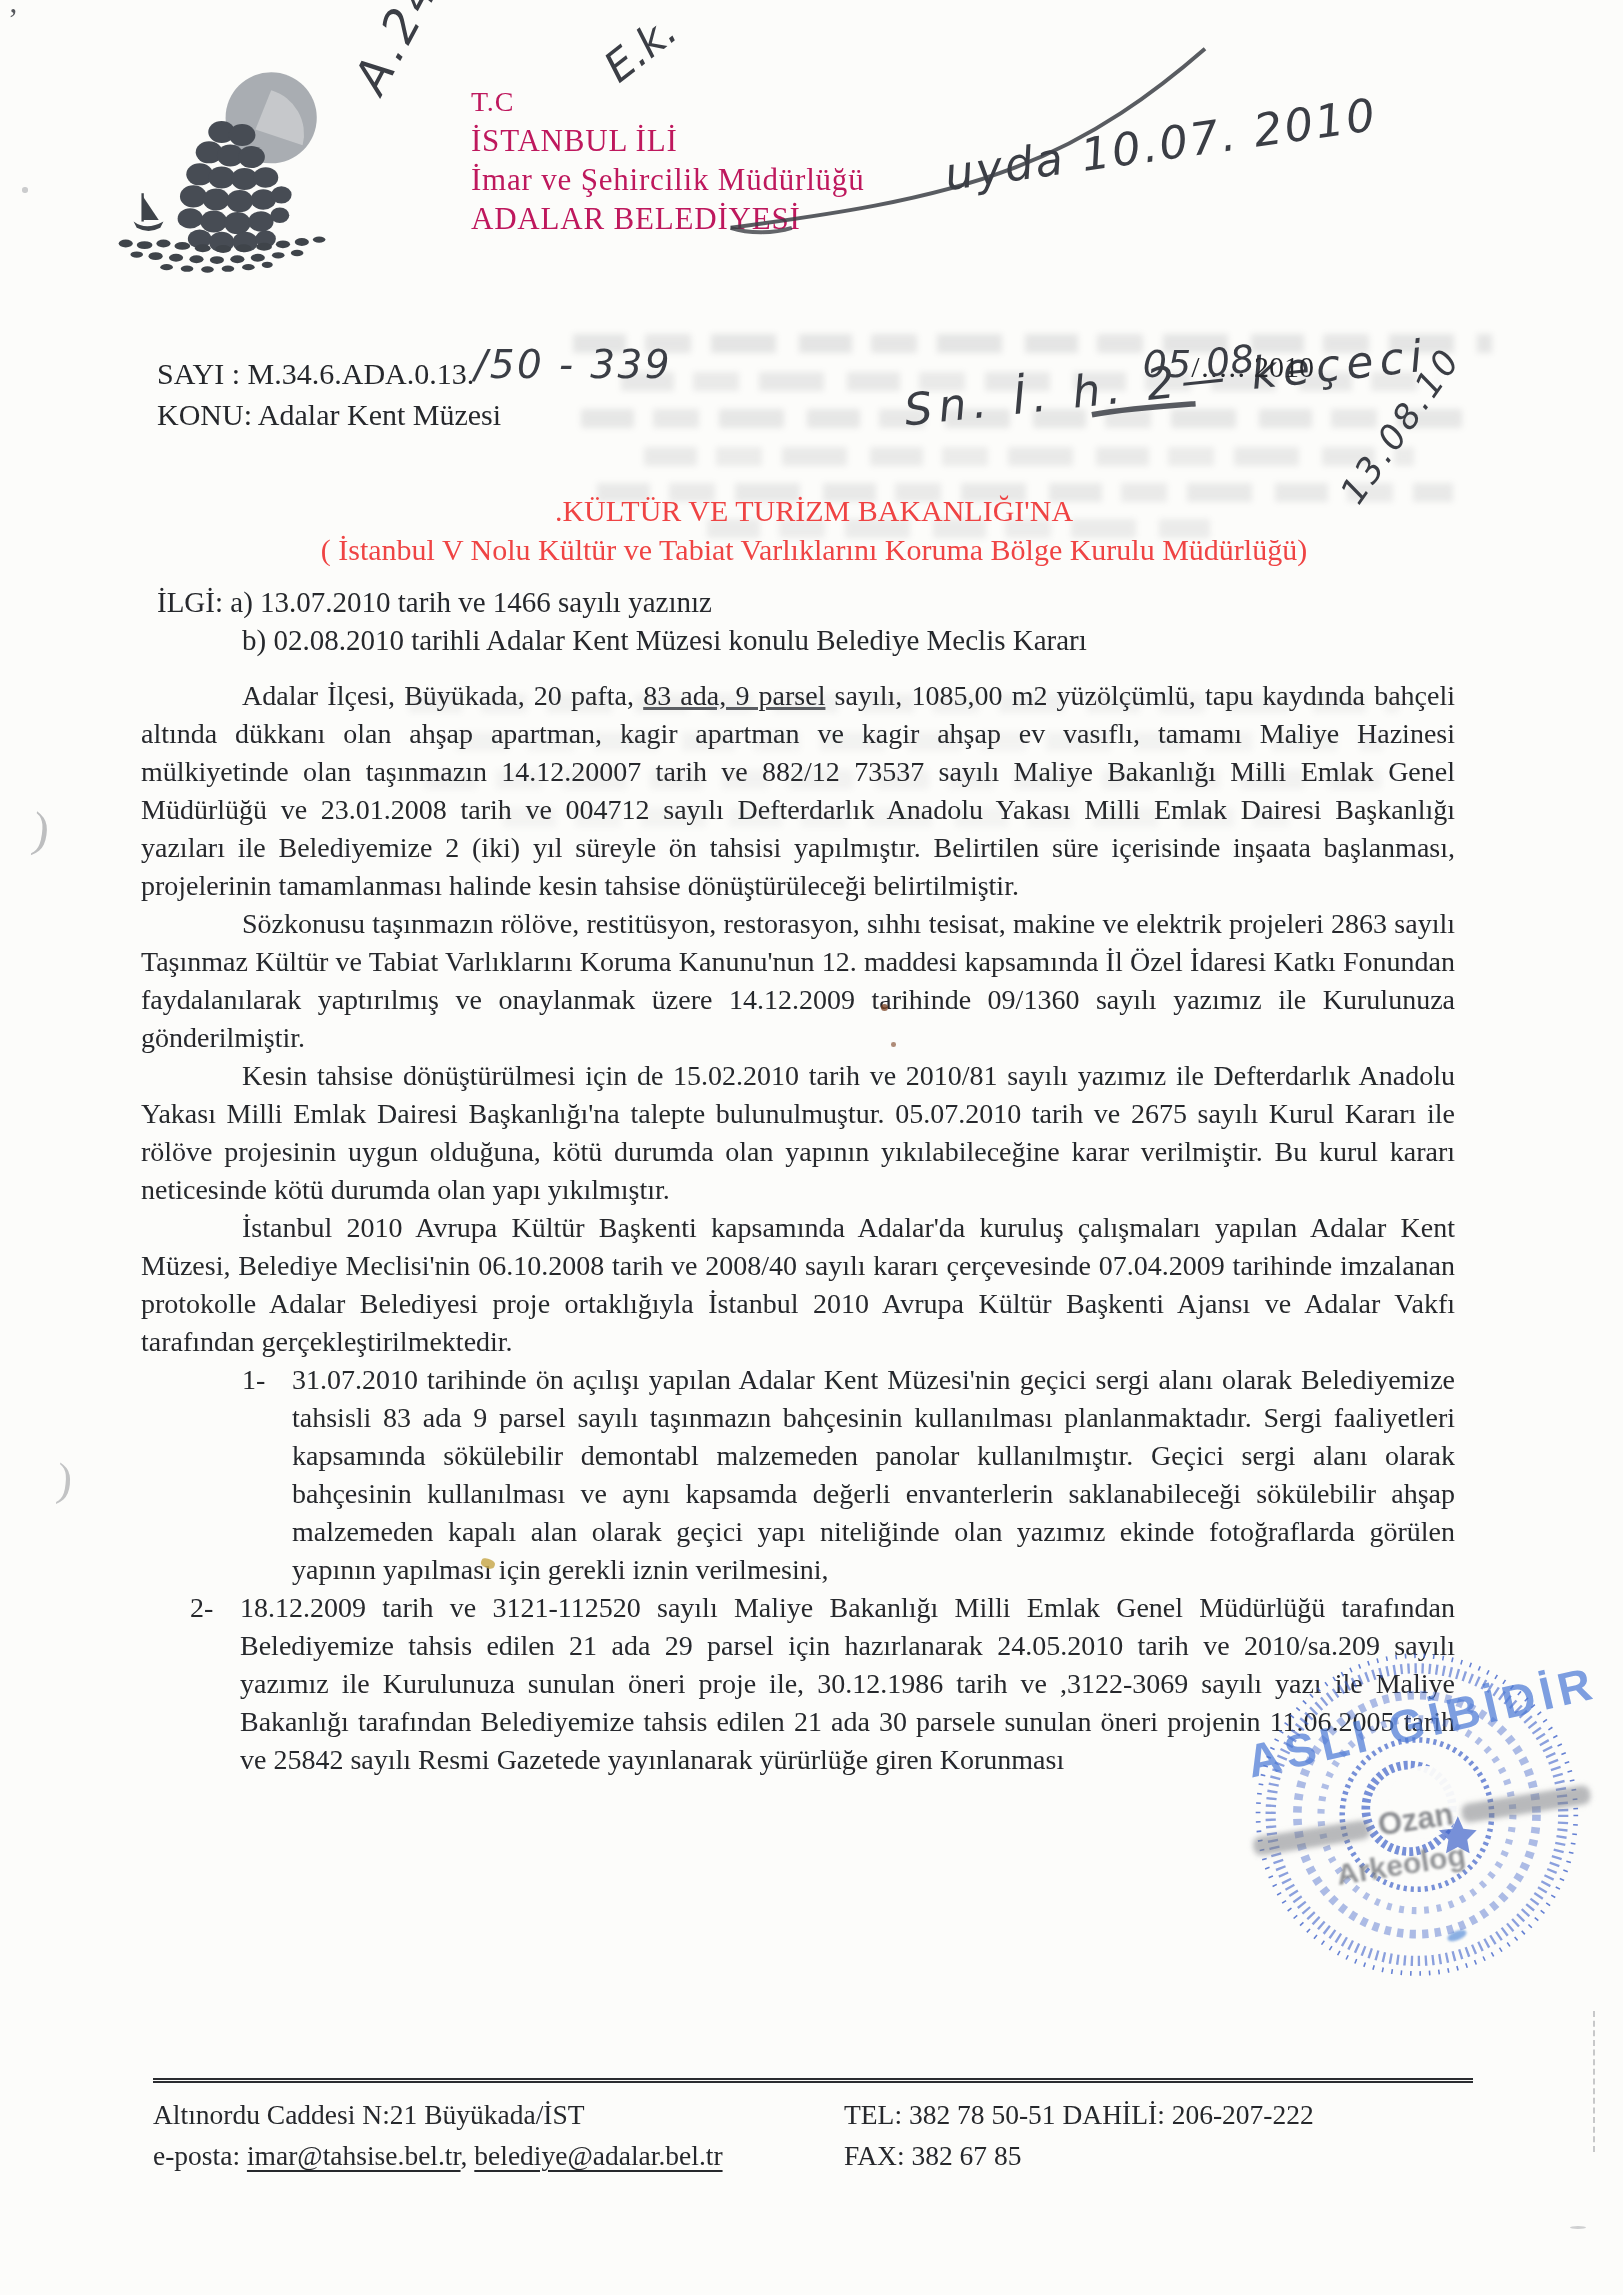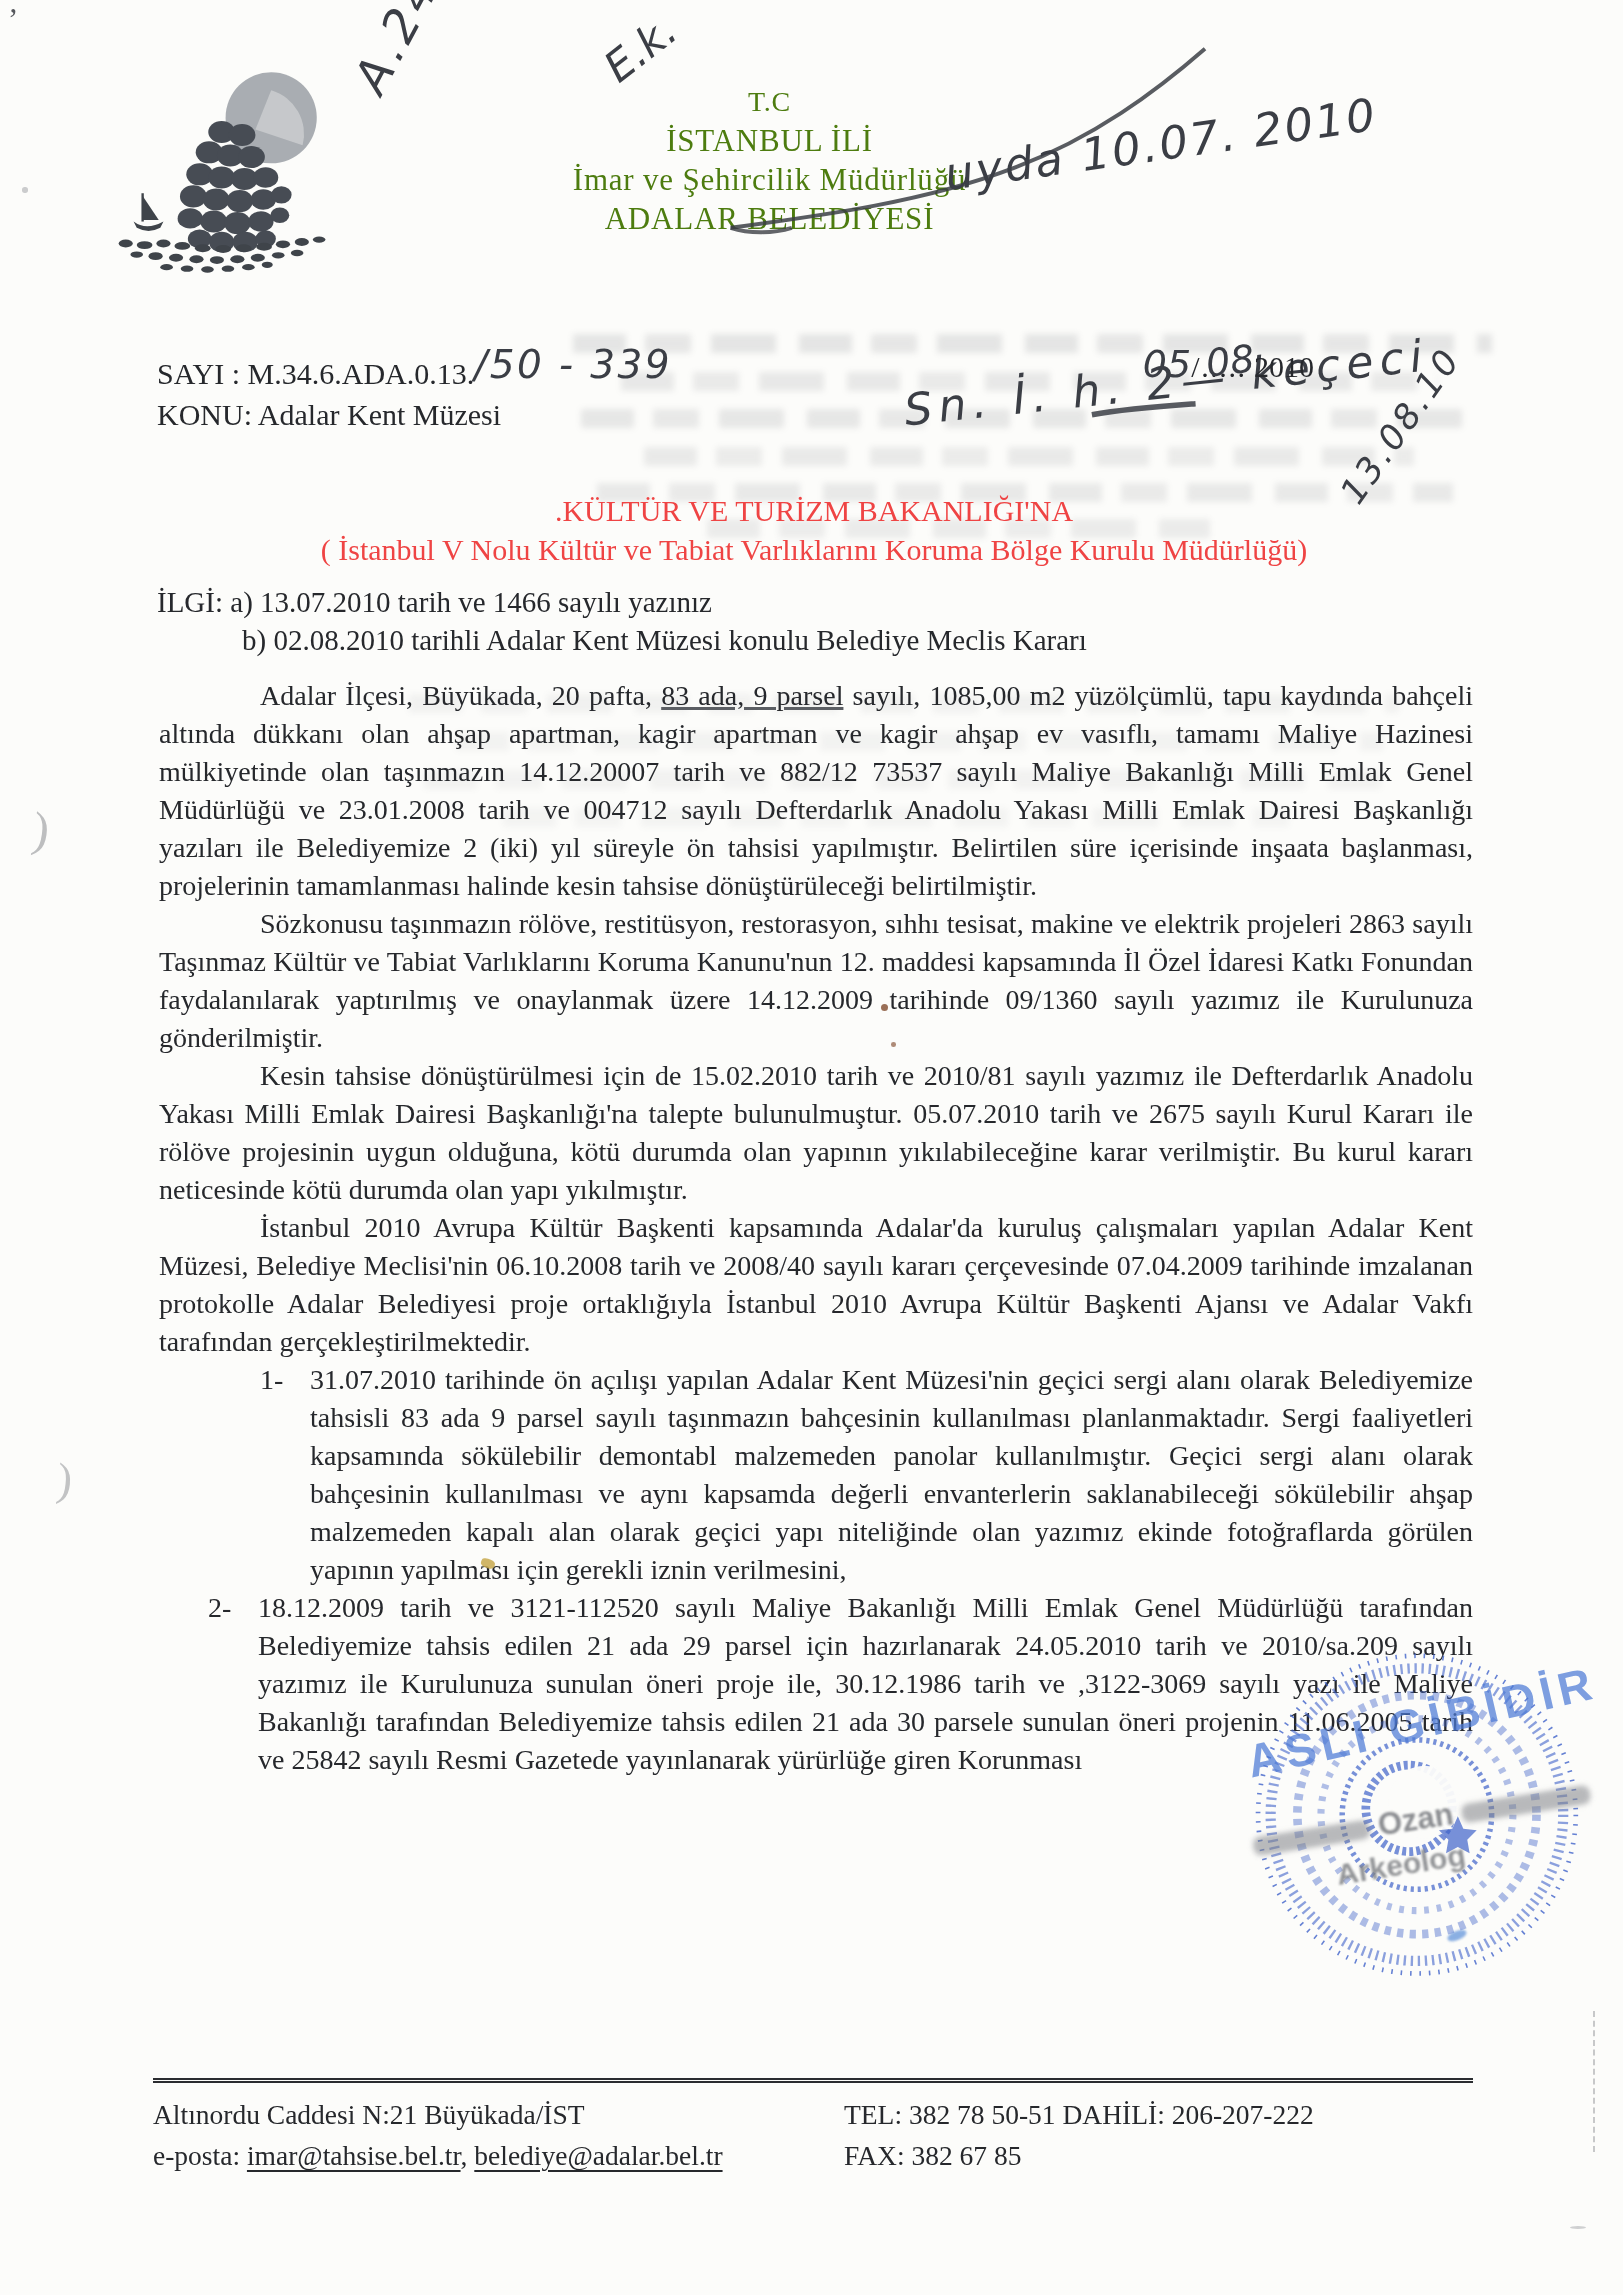--- a/index.html
+++ b/index.html
@@ -2,22 +2,22 @@
 <html style="font-size:12.6px"><head>
 <meta charset="utf-8">
 <style>
   html,body{margin:0;padding:0;background:#d8d8d5;}
   .page{
     position:relative; width:1623px; height:2295px; margin:0 auto;
     background:#fcfcfa; overflow:hidden;
     font-family:"Liberation Serif", serif; color:#26282c;
   }
   
-  .letterhead{position:absolute; left:471px; top:82px; width:597px; text-align:center;
-    font-size:31px; line-height:39px; color:#4d7c0f; letter-spacing:0.8px;}
+  .letterhead{position:absolute; left:471px; top:82px; width:597px; text-align:left;
+    font-size:31px; line-height:39px; color:#be185d; letter-spacing:0.8px;}
   .letterhead .lh1{font-size:28px;}
   
   .logo{position:absolute; left:102px; top:47px; width:244px; height:228px;}
   
   .hw{font-family:"DejaVu Sans", sans-serif; font-style:italic; color:#3b3e45; font-weight:500;}
   .ann{position:absolute; white-space:nowrap;}
   .ann-a249{left:391px; top:47px; font-size:47px; transform:rotate(-62deg); transform-origin:left bottom; letter-spacing:4.7px;}
   .ann-ek{left:625px; top:43px; font-size:42px; transform:rotate(-38deg); transform-origin:left bottom;}
   .ann-note1{left:943px; top:118px; font-size:45px; transform:rotate(-8deg); letter-spacing:2.4px;}
   .ann-note2{left:903px; top:357px; font-size:44px; transform:rotate(-6deg); letter-spacing:6.3px;}
@@ -29,21 +29,21 @@
   .date-wrap{position:absolute; right:157px; top:-6.3px; font-size:30px;}
   .date-wrap .d-hw{font-size:38px;}
   .date-wrap .d-mo{position:relative; margin-left:-41px; top:-3.1px; display:inline-block; transform:rotate(-7deg);}
   .date-dots{letter-spacing:1.6px;}
   
   .heading{position:absolute; left:157px; top:491px; width:1314px; text-align:center; font-size:30px; line-height:39px; color:#ef4444;}
   
   .ilgi{position:absolute; left:157px; top:583px; width:1314px; font-size:29px; line-height:38px;}
   .ilgi .b-line{padding-left:85px;}
   
-  .bodytext{position:absolute; left:159px; top:677px; width:1314px; font-size:28px; line-height:38px; text-align:justify;}
+  .bodytext{position:absolute; left:141px; top:677px; width:1314px; font-size:28px; line-height:38px; text-align:justify;}
   .bodytext p{margin:0; text-indent:101px;}
   .u-hand{text-decoration:underline; text-decoration-thickness:3.1px; text-decoration-color:#5b5e63;}
   .li-row{display:flex; margin-left:101px;}
   .li-row.li-2{margin-left:49px;}
   .li-row .num{flex:0 0 50px;}
   .li-row .txt{flex:1; text-align:justify;}
   
   .stamp-wrap{position:absolute; left:1214px; top:1618px; width:409px; height:409px;}
   .stamp-certify{position:absolute; left:1243px; top:1695px; font-family:"Liberation Sans", sans-serif;
     font-weight:bold; font-size:46px; letter-spacing:5.5px; color:rgba(76,122,214,0.72);

